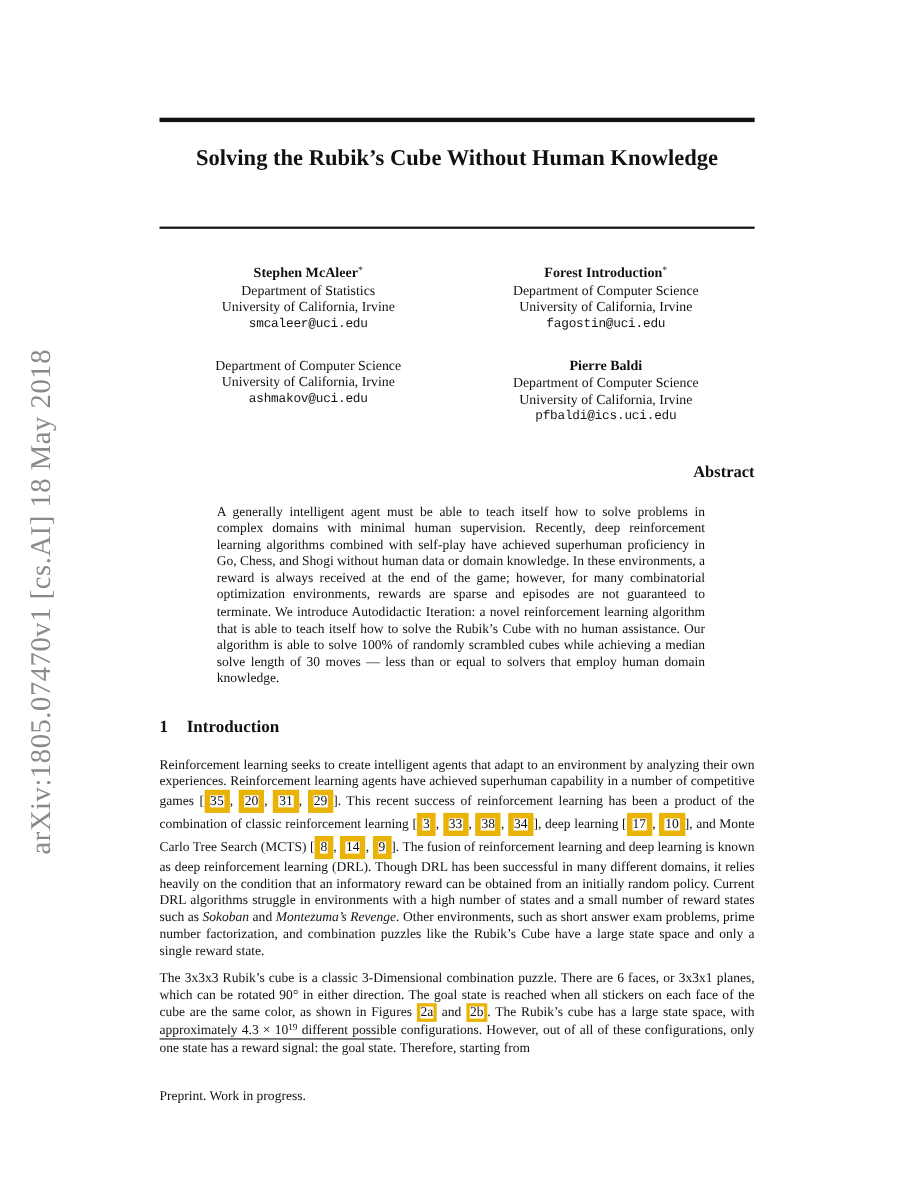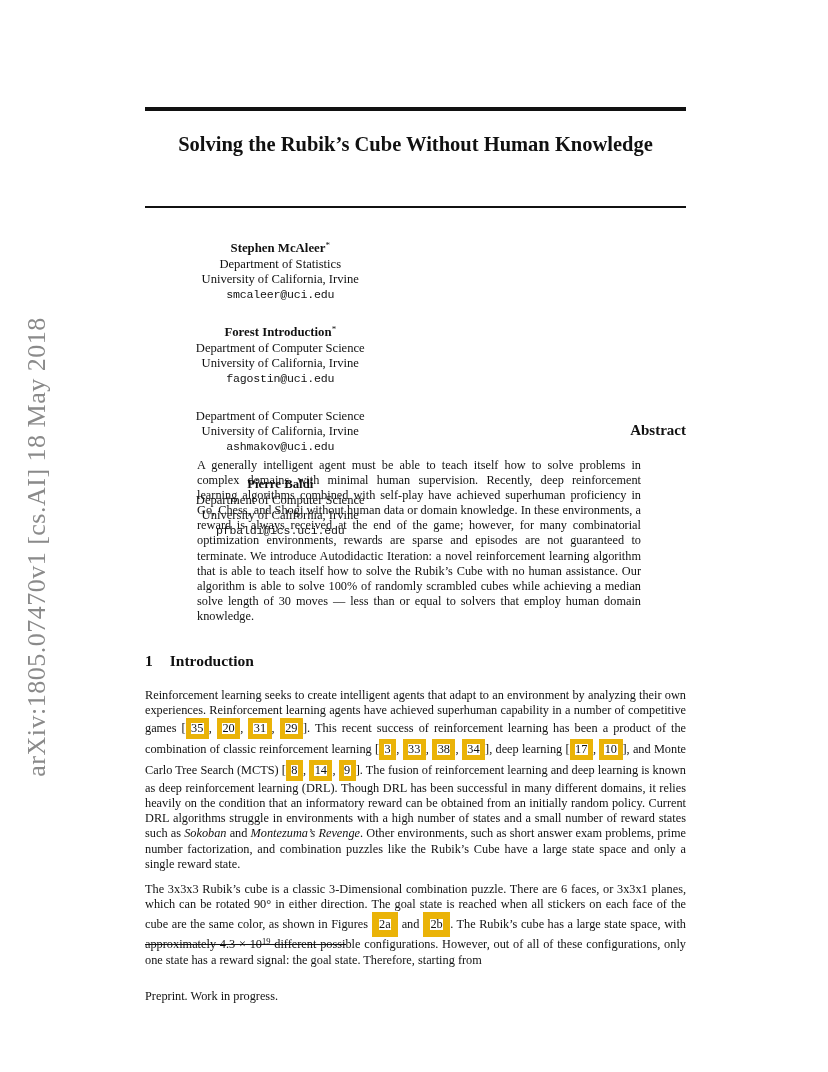--- a/index.html
+++ b/index.html
@@ -50,21 +50,20 @@
     font-weight: bold;
     font-size: 20.5px;
     line-height: 27px;
   }
 
   .authors {
     position: absolute;
     left: 145px; top: 241px; width: 541px;
     display: flex;
     flex-wrap: wrap;
-    flex-direction: column;
   }
   .author-block {
     width: 50%;
     text-align: center;
     font-size: 12.6px;
     line-height: 15px;
     margin-bottom: 23px;
   }
   .author-name { font-weight: bold; font-size: 12.8px; }
   .author-mark {
@@ -110,21 +109,21 @@
   }
   .body-text p { margin: 0 0 10px 0; }
 
   .seg-cite {
     border: 5px solid #eab308;
     padding: 0 0.5px;
     line-height: 11px;
     display: inline-block;
   }
   .seg-figref {
-    border: 7px solid #eab308;
+    border: 3px solid #eab308;
     padding: 0 0.5px;
     line-height: 11px;
     display: inline-block;
   }
   .seg-i { font-style: italic; }
   .seg-sup {
     font-size: 69%;
     position: relative;
     top: -0.45em;
   }

